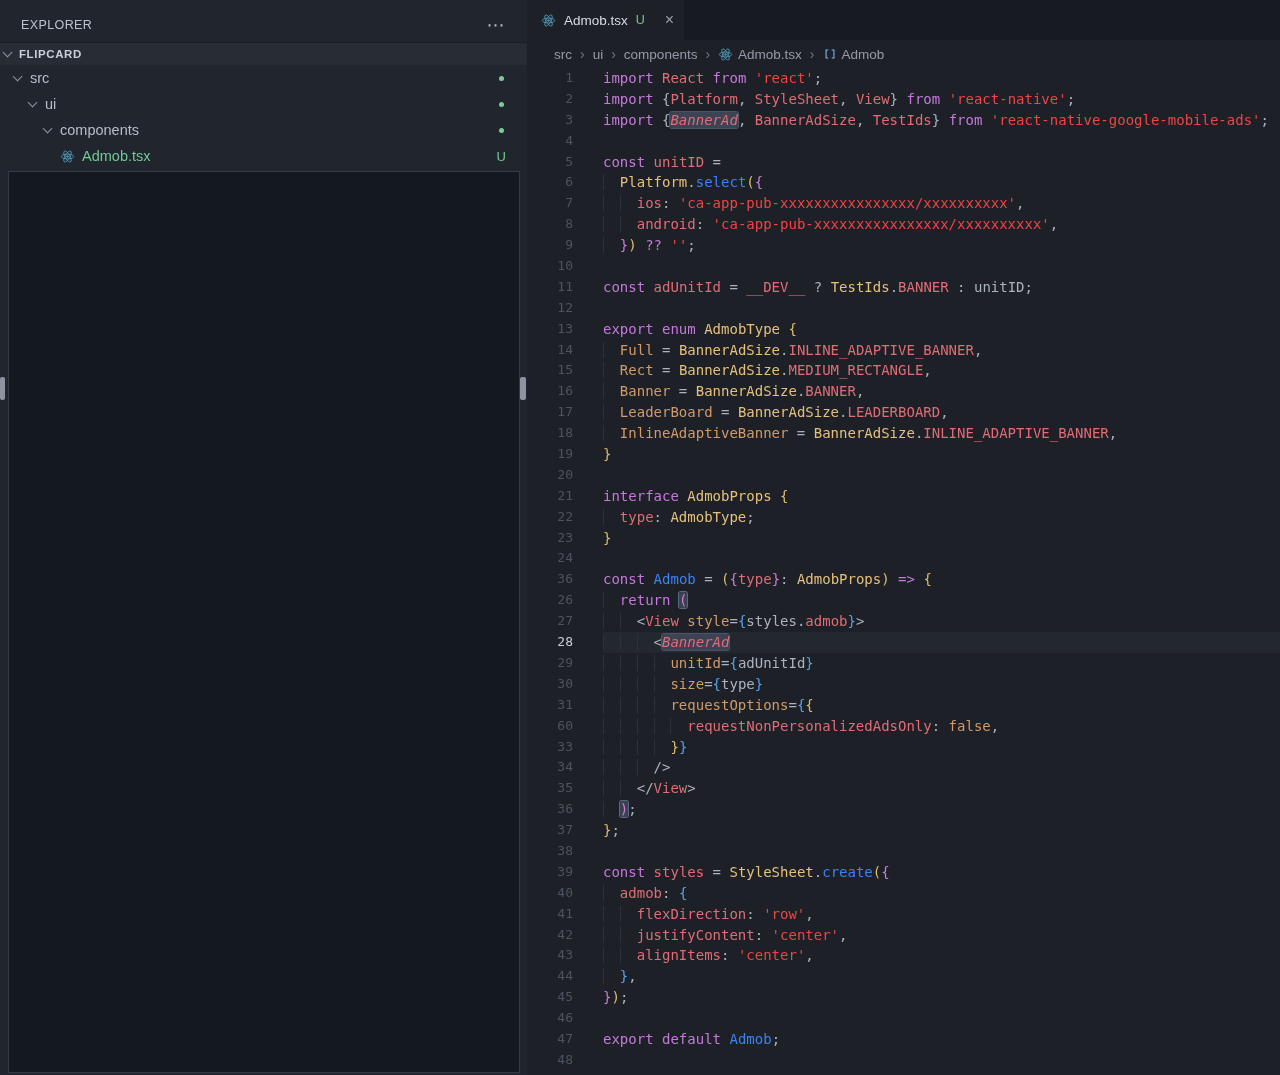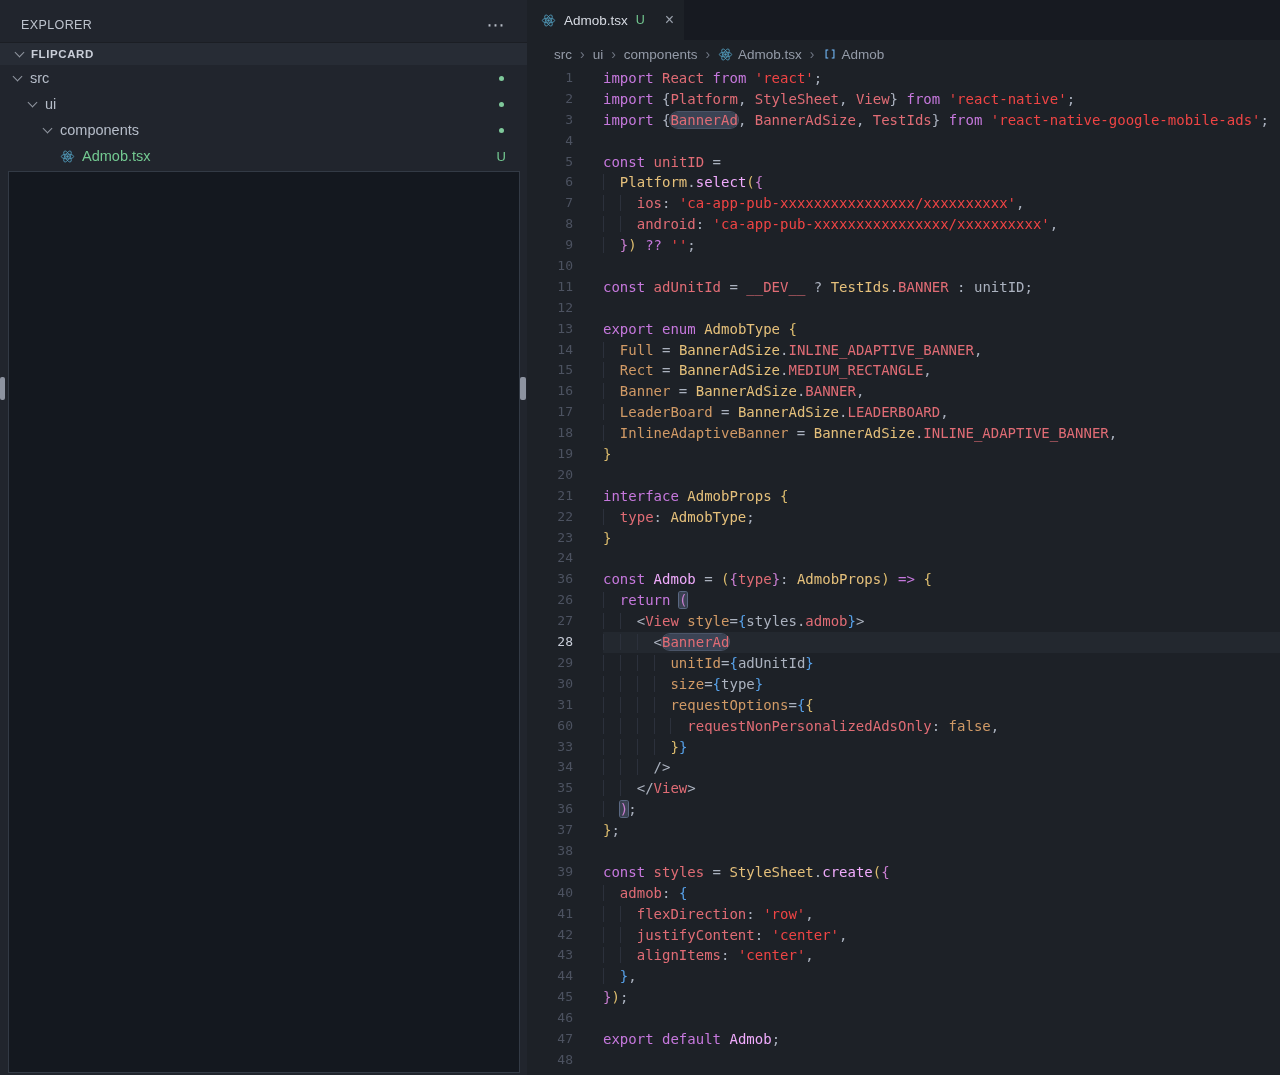--- a/index.html
+++ b/index.html
@@ -5,21 +5,21 @@
   * { margin:0; padding:0; box-sizing:border-box; }
   html,body { background:#101216; }
   body { font-family:"Liberation Sans", sans-serif; }
 
   .app { width:1280px; height:1075px; display:flex; overflow:hidden; background:#1d2127; position:relative; }
 
   
   .sidebar { width:527px; min-width:527px; background:#21252d; display:flex; flex-direction:column; position:relative; }
   .exp-header { height:42px; display:flex; align-items:center; padding:8px 22px 0 21px; color:#bdc3cd; font-size:12.5px; letter-spacing:.4px; }
   .exp-more { margin-left:auto; color:#b6bcc6; font-size:18px; line-height:10px; cursor:pointer; }
-  .section-header { height:23px; display:flex; align-items:center; gap:8px; padding-left:16px; background:#272c35; color:#c9ced8; font-size:11.5px; font-weight:bold; letter-spacing:.6px; border-top:1px solid #1b1e24; }
+  .section-header { height:23px; display:flex; align-items:center; gap:8px; padding-left:4px; background:#272c35; color:#c9ced8; font-size:11.5px; font-weight:bold; letter-spacing:.6px; border-top:1px solid #1b1e24; }
   .chev { width:7px; height:7px; border-right:1.6px solid #9096a0; border-bottom:1.6px solid #9096a0; transform:rotate(45deg); flex:none; margin-bottom:3px; }
   .tree-row { height:26px; display:flex; align-items:center; position:relative; color:#b6bdc9; font-size:14.5px; cursor:pointer; }
   .tree-row .chev { margin-right:9px; }
   .tree-label.untracked { color:#73c991; }
   .file-icon { width:16px; height:16px; margin-right:7px; display:flex; align-items:center; justify-content:center; }
   .badge-dot { position:absolute; right:23px; top:11px; width:5px; height:5px; border-radius:50%; background:#7fc99b; }
   .badge-u { position:absolute; right:21px; color:#73c991; font-size:13px; }
   .tree-void { flex:1; margin:2px 7px 2px 8px; background:#14181f; border:1px solid #333a45; }
   .sash { position:absolute; width:5px; height:23px; background:#8d93a0; border-radius:2px; top:377px; z-index:5; }
   .sash.left { left:0; }
@@ -45,28 +45,28 @@
   .gutter .ln { height:20.9px; line-height:20.9px; }
   .gutter .ln.active { color:#c8cdd8; }
   .code { flex:1; white-space:pre; color:#abb2bf; overflow:hidden; }
   .cline { height:20.9px; }
   .cline.active { background:rgba(160,174,200,0.05); }
 
   .tk-kw  { color:#c678dd; }
   .tk-str { color:#ef4444; }
   .tk-var { color:#e06c75; }
   .tk-typ { color:#e5c07b; }
-  .tk-fn  { color:#f0abfc;margin-top:6px; }
+  .tk-fn  { color:#3b82f6;margin-top:6px; }
   .tk-orn { color:#d19a66; }
   .tk-def { color:#abb2bf; }
   .tk-b1  { color:#dcbc6e; }
   .tk-b2  { color:#c97ed1; }
   .tk-b3  { color:#56a0e8; }
   .tk-ind { background-image:repeating-linear-gradient(to right,#2c313c 0,#2c313c 1px,transparent 1px,transparent 2ch); }
-  .hl { background:#3b4354; border-radius:8px; box-shadow:0 0 0 1px #4a5467; }
+  .hl { background:#3b4354; border-radius:2px; box-shadow:0 0 0 1px #4a5467;font-style:italic; }
   .bm { background:#3a4252; border-radius:2px; box-shadow:0 0 0 1px #5a6882; }
 </style>
 </head>
 <body>
 
 <div class="app">
 
   <aside class="sidebar">
     <div class="exp-header">
       <span>EXPLORER</span>

